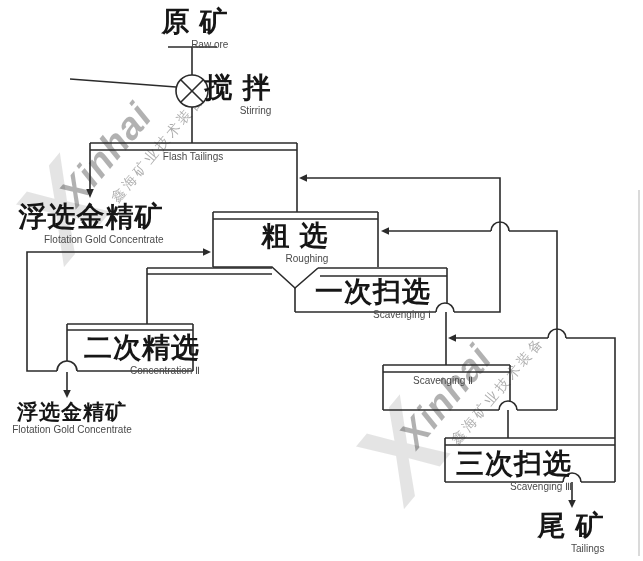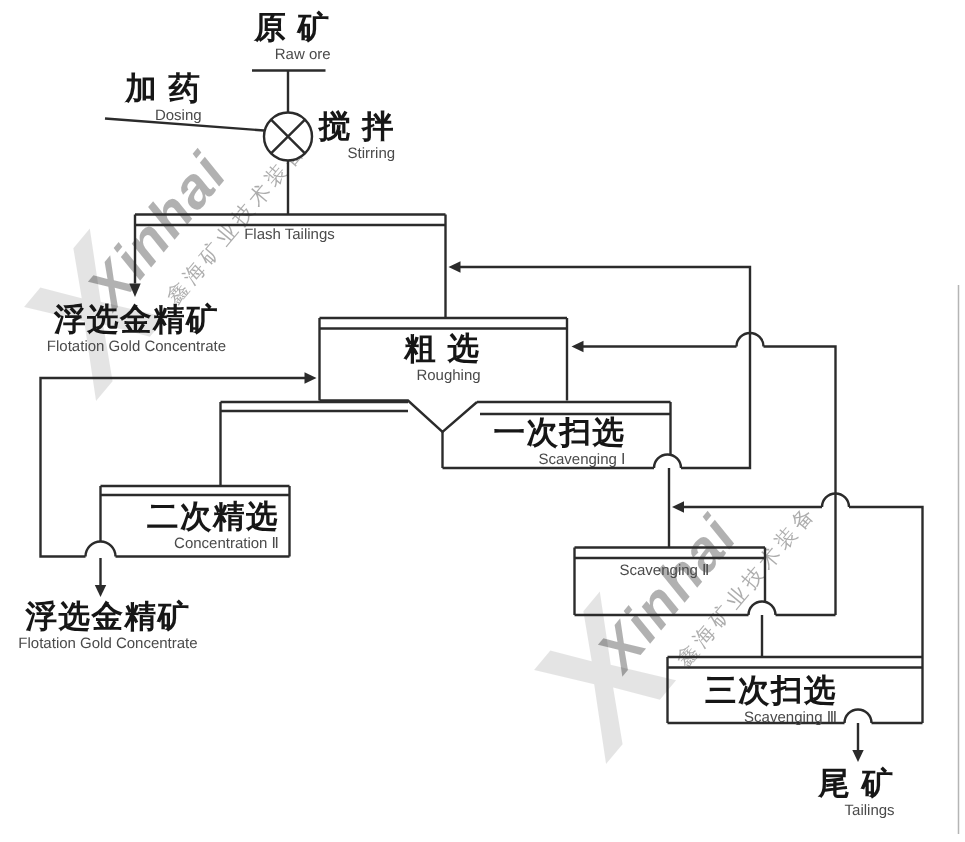--- a/index.html
+++ b/index.html
@@ -6,21 +6,21 @@
   #stage{
     position:relative;width:643px;height:561px;background:#ffffff;
     overflow:hidden;font-family:"Liberation Sans",sans-serif;
   }
   #flow-svg{position:absolute;left:0;top:0;}
   .lbl{
     position:absolute;text-align:center;transform:translateX(-50%);
     pointer-events:none;white-space:nowrap;
   }
   .zh{
-    display:block;font-size:21px;font-weight:600;color:#161616;
+    display:block;font-size:28px;font-weight:600;color:#161616;
     letter-spacing:1px;line-height:1.1;
     font-family:"Liberation Sans",sans-serif;
   }
   .zh.big{font-size:21px;}
   .en{
     display:block;font-size:10px;color:#4a4a4a;margin-top:1px;line-height:1.1;
     font-family:"Liberation Sans",sans-serif;
     text-align:right;
   }
   
@@ -161,24 +161,20 @@
     </g>
 
     <path d="M639,190 V556" stroke="#b5b5b5" stroke-width="1"></path>
   </svg>
 
   <div class="lbl" style="left:195px;top:7px;">
     <span class="zh">原 矿</span>
     <span class="en">Raw ore</span>
   </div>
 
-  <div class="lbl" style="left:109px;top:48px;">
-    <span class="zh">加 药</span>
-    <span class="en">Dosing</span>
-  </div>
 
   <div class="lbl" style="left:238px;top:73px;">
     <span class="zh">搅 拌</span>
     <span class="en">Stirring</span>
   </div>
 
   <div class="lbl" style="left:193px;top:150px;">
     <span class="en">Flash Tailings</span>
   </div>
 

